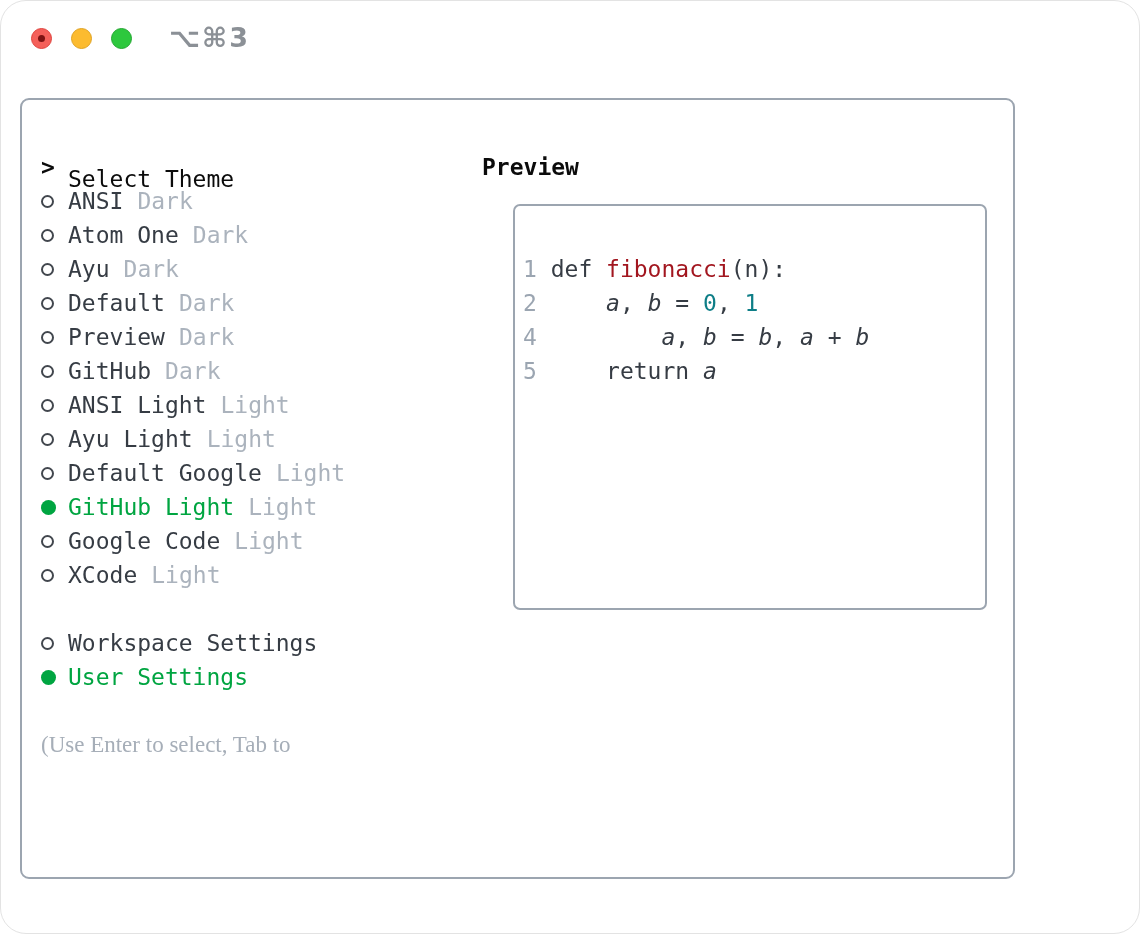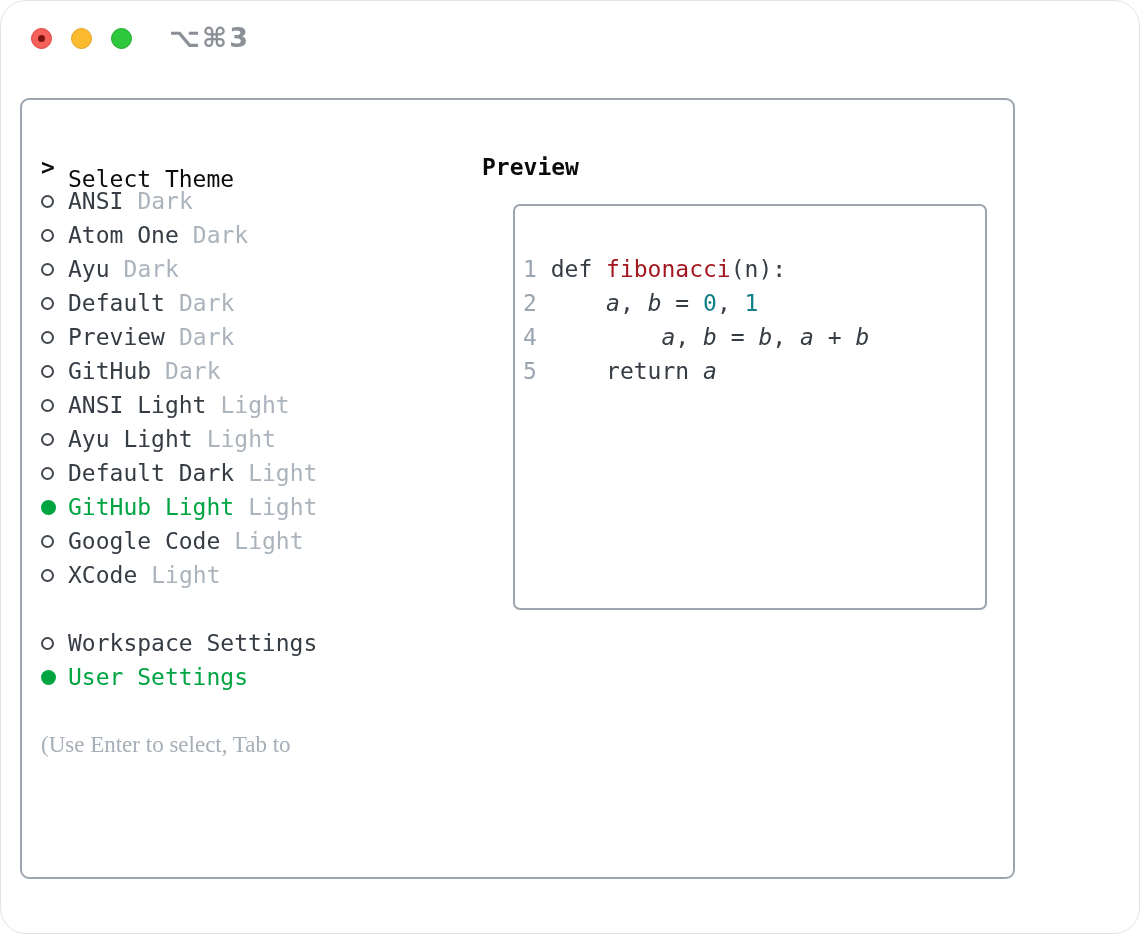--- a/index.html
+++ b/index.html
@@ -91,21 +91,21 @@
 
       <div>
           <div class="row theme-row"><span class="marker"><span class="radio"></span></span><span class="name">ANSI</span><span class="variant">Dark</span></div>
           <div class="row theme-row"><span class="marker"><span class="radio"></span></span><span class="name">Atom One</span><span class="variant">Dark</span></div>
           <div class="row theme-row"><span class="marker"><span class="radio"></span></span><span class="name">Ayu</span><span class="variant">Dark</span></div>
           <div class="row theme-row"><span class="marker"><span class="radio"></span></span><span class="name">Default</span><span class="variant">Dark</span></div>
           <div class="row theme-row"><span class="marker"><span class="radio"></span></span><span class="name">Preview</span><span class="variant">Dark</span></div>
           <div class="row theme-row"><span class="marker"><span class="radio"></span></span><span class="name">GitHub</span><span class="variant">Dark</span></div>
           <div class="row theme-row"><span class="marker"><span class="radio"></span></span><span class="name">ANSI Light</span><span class="variant">Light</span></div>
           <div class="row theme-row"><span class="marker"><span class="radio"></span></span><span class="name">Ayu Light</span><span class="variant">Light</span></div>
-          <div class="row theme-row"><span class="marker"><span class="radio"></span></span><span class="name">Default Dark</span><span class="variant">Light</span></div>
+          <div class="row theme-row"><span class="marker"><span class="radio"></span></span><span class="name">Default Google</span><span class="variant">Light</span></div>
           <div class="row theme-row selected"><span class="marker"><span class="radio sel"></span></span><span class="name">GitHub Light</span><span class="variant">Light</span></div>
           <div class="row theme-row"><span class="marker"><span class="radio"></span></span><span class="name">Google Code</span><span class="variant">Light</span></div>
           <div class="row theme-row"><span class="marker"><span class="radio"></span></span><span class="name">XCode</span><span class="variant">Light</span></div>
         </div>
 
       <div class="gap"></div>
 
 
       <div>
           <div class="row apply-row"><span class="marker"><span class="radio"></span></span><span class="name">Workspace Settings</span></div>

